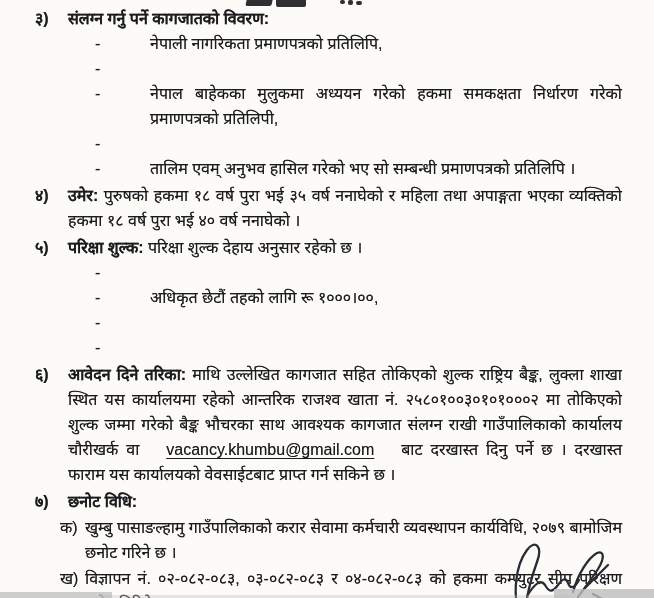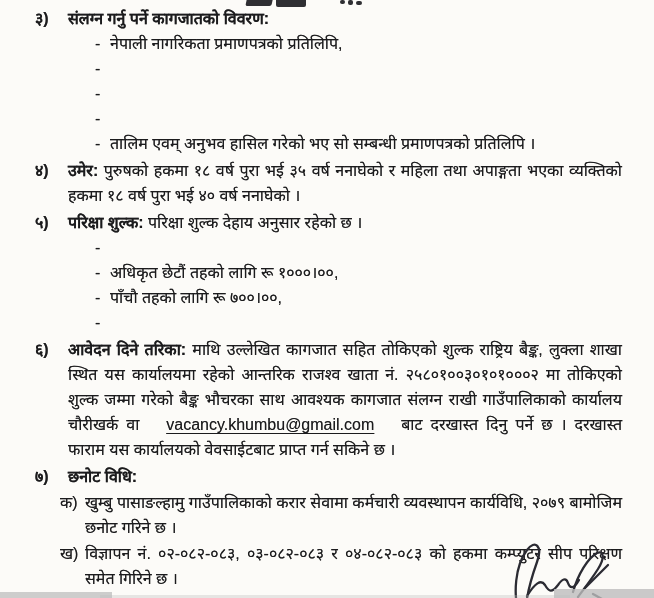--- a/index.html
+++ b/index.html
@@ -27,21 +27,21 @@
 
   .sec{display:flex;align-items:flex-start;margin-top:2px;}
   .sec .num{flex:0 0 33px;font-weight:bold;white-space:nowrap;}
   .sec .txt{flex:1 1 auto;text-align:justify;}
   .sec .title{font-weight:bold;}
   .underline{text-decoration-thickness:1.6px;text-underline-offset:3px;}
 
   .bullets{margin:0 0 2px 0;}
   .bullet{display:flex;align-items:flex-start;}
   .bullet .dash{flex:0 0 15px;margin-left:60px;}
-  .bullet .btext{flex:1 1 auto;text-align:justify;}
+  .bullet .btext{flex:1 1 auto;text-align:justify;margin-left:40px;}
 
   .subitems{margin:0;}
   .subitem{display:flex;align-items:flex-start;margin-top:1px;}
   .subitem .lbl{flex:0 0 25px;margin-left:25px;white-space:nowrap;}
   .subitem .stext{flex:1 1 auto;text-align:justify;}
 
   .email{text-decoration:underline;text-decoration-thickness:1.4px;text-underline-offset:3px;margin:0 19px;}
 
   .signature{position:absolute;left:505px;top:536px;}
 
@@ -68,20 +68,21 @@
   <div class="bullets">
     <div class="bullet">
       <span class="dash">-</span>
       <span class="btext">नेपाली नागरिकता प्रमाणपत्रको प्रतिलिपि,</span>
     </div>
     <div class="bullet">
       <span class="dash">-</span>
     </div>
     <div class="bullet">
       <span class="dash">-</span>
+      <span class="btext">नेपाल बाहेकका मुलुकमा अध्ययन गरेको हकमा समकक्षता निर्धारण गरेको प्रमाणपत्रको प्रतिलिपी,</span>
     </div>
     <div class="bullet">
       <span class="dash">-</span>
     </div>
     <div class="bullet">
       <span class="dash">-</span>
       <span class="btext">तालिम एवम् अनुभव हासिल गरेको भए सो सम्बन्धी प्रमाणपत्रको प्रतिलिपि ।</span>
     </div>
   </div>
 
@@ -103,21 +104,20 @@
   <div class="bullets">
     <div class="bullet">
       <span class="dash">-</span>
     </div>
     <div class="bullet">
       <span class="dash">-</span>
       <span class="btext">अधिकृत छेटौं तहको लागि रू १०००।००,</span>
     </div>
     <div class="bullet">
       <span class="dash">-</span>
-      <span class="btext">पाँचौ तहको लागि रू ७००।००,</span>
     </div>
     <div class="bullet">
       <span class="dash">-</span>
     </div>
   </div>
 
   <div class="sec">
     <div class="num">६)</div>
     <div class="txt">
       <span class="title">आवेदन दिने तरिका:</span>

